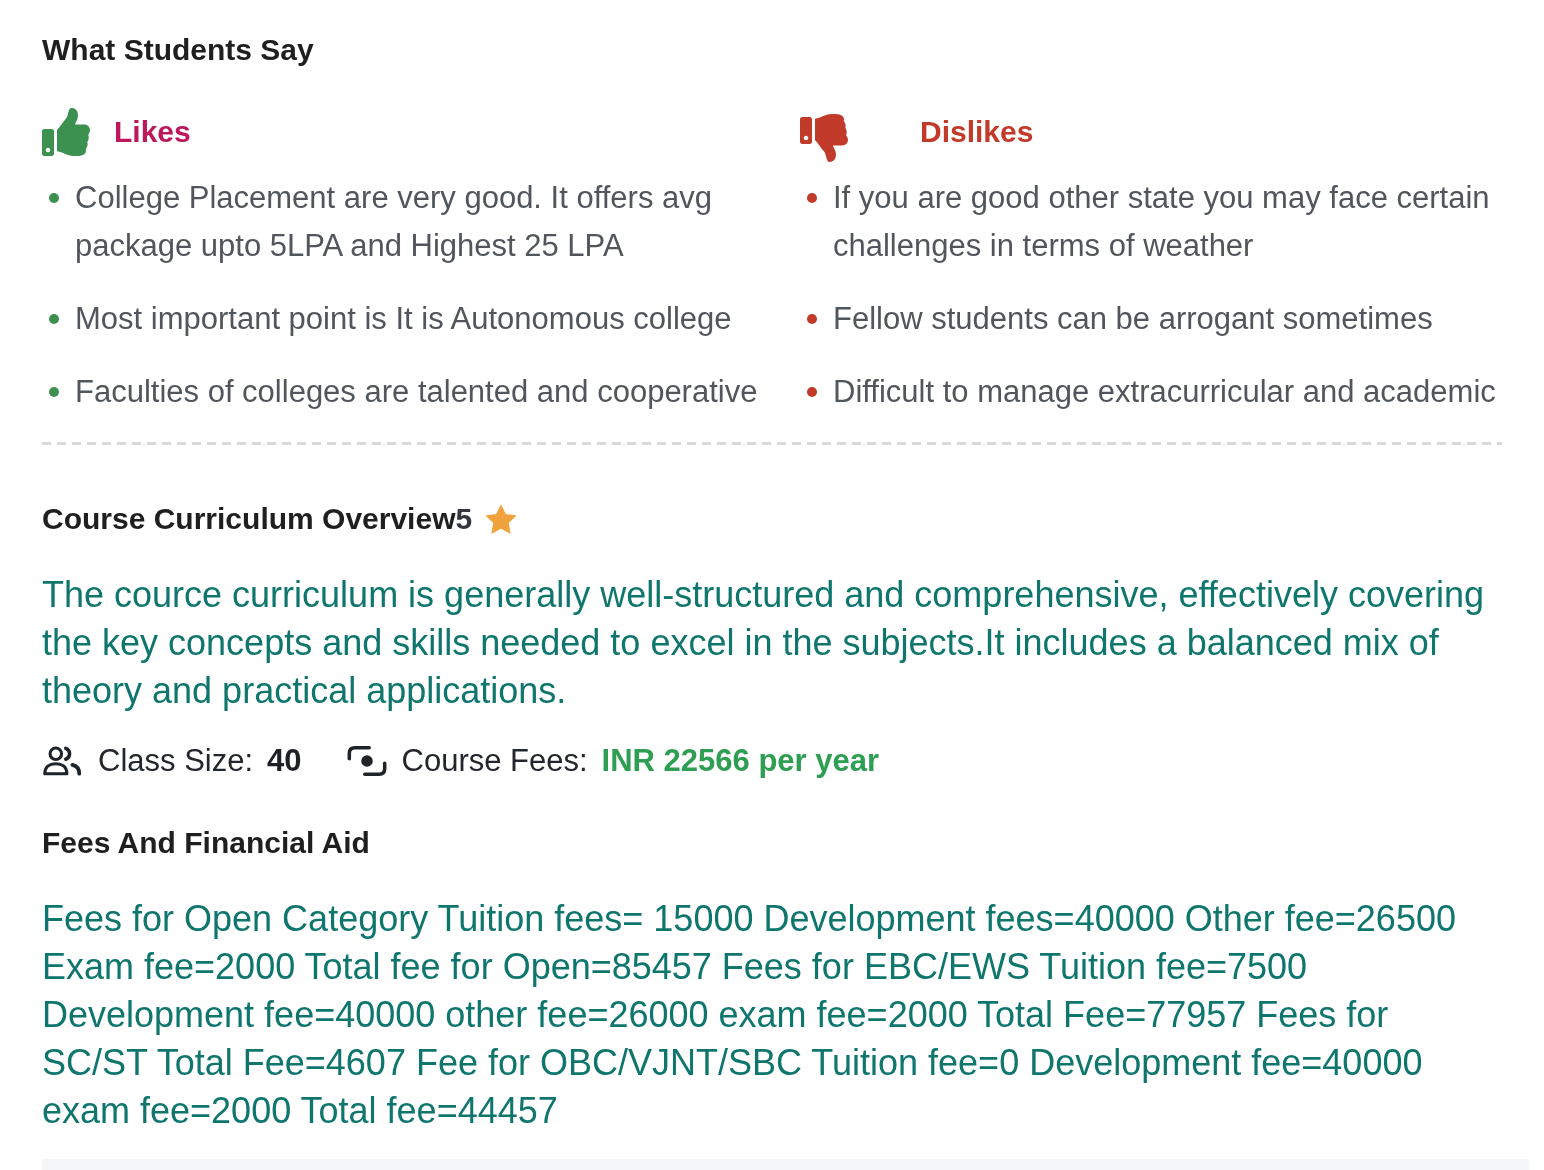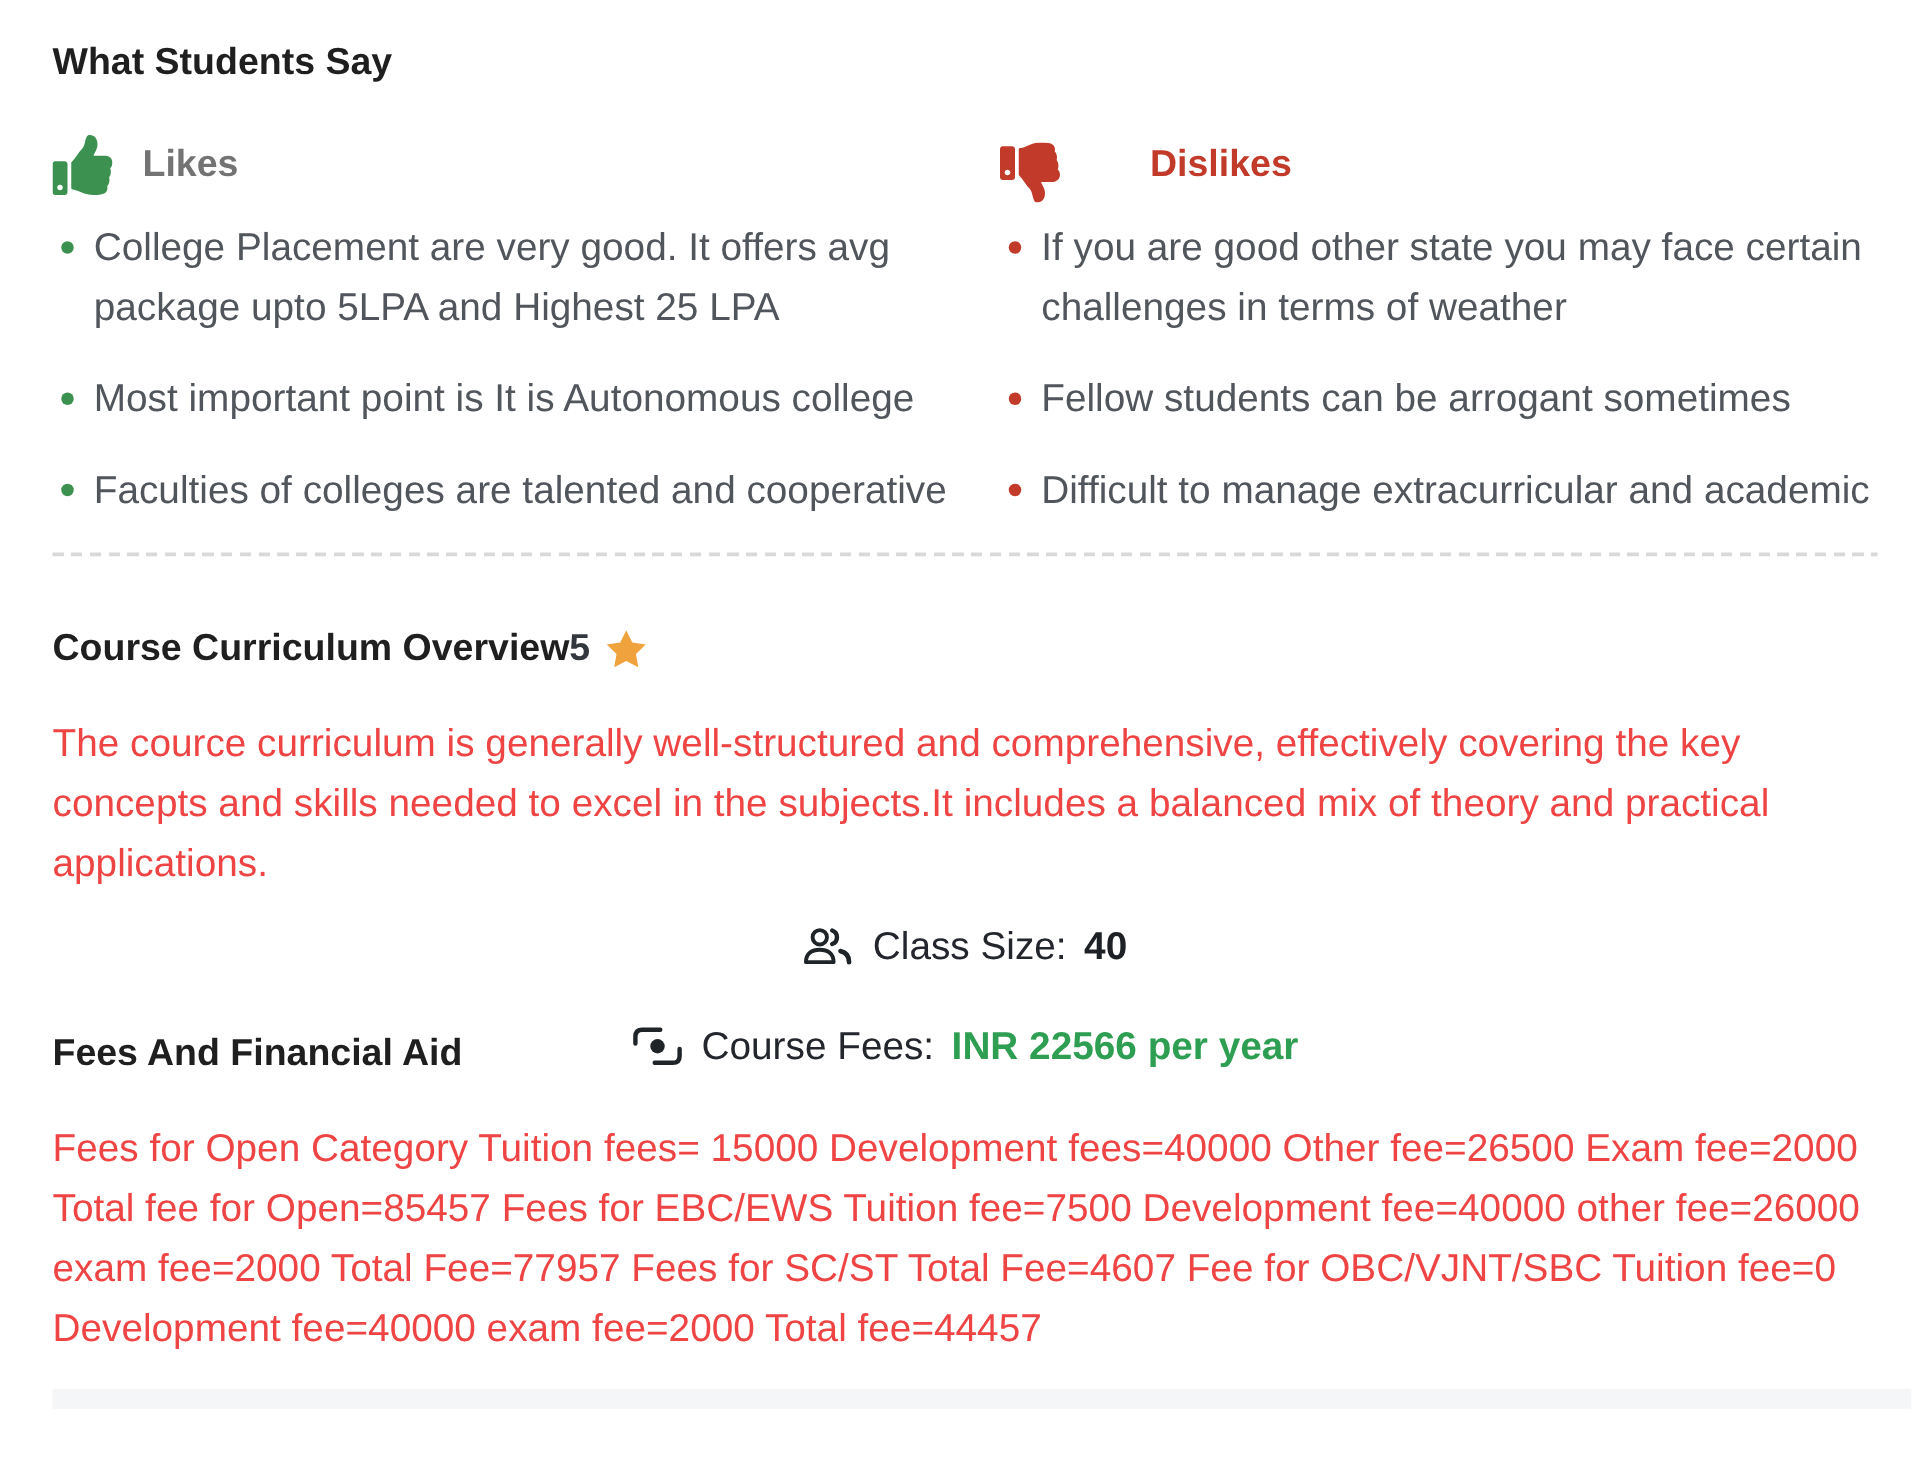--- a/index.html
+++ b/index.html
@@ -30,21 +30,21 @@
     column-gap: 38px;
   }
   .col-head {
     margin-top: 40px;
     height: 44px;
     display: flex;
     align-items: center;
     gap: 24px;
   }
   .col-title { font-size: 30px; font-weight: bold; }
-  .likes .col-title { color: #737373; }
+  .likes .col-title { color: #be185d; }
   .dislikes .col-title { color: #c23b2a; margin-left: 48px; }
   .thumb { width: 48px; height: 48px; display: inline-block; }
   .thumb.down { transform: translateY(6px); }
   ul.points {
     list-style: none;
     margin: 20px 0 0 0;
     padding: 0;
   }
   ul.points li {
     position: relative;
@@ -77,34 +77,33 @@
     display: flex;
     justify-content: flex-start;
     align-items: center;
   }
   .rating { display: flex; align-items: center; gap: 12px; }
   .rating-value { font-size: 30px; font-weight: bold; color: #33383e; }
   .star { width: 34px; height: 34px; display: inline-block; }
 
   .body-text {
     margin: 32px 0 0 0;
-    font-size: 31px;
+    font-size: 36px;
     line-height: 48px;
-    color: #ef4444;
+    color: #0f766e;
   }
 
   .meta-row {
     margin-top: 24px;
     height: 44px;
     display: flex;
     align-items: center;
     gap: 44px;
     font-size: 31px;
     color: #23272d;
-    flex-direction: column;
   }
   .meta-item { display: flex; align-items: center; gap: 14px; }
   .meta-icon { width: 42px; height: 34px; display: inline-block; color: #1f2428; }
   .meta-value { font-weight: bold; color: #1d2126; }
   .meta-value.fees-green { color: #2e9e52; }
 
   .fees-title { margin-top: 40px; }
 
   .next-section-bar {
     margin-top: 24px;

